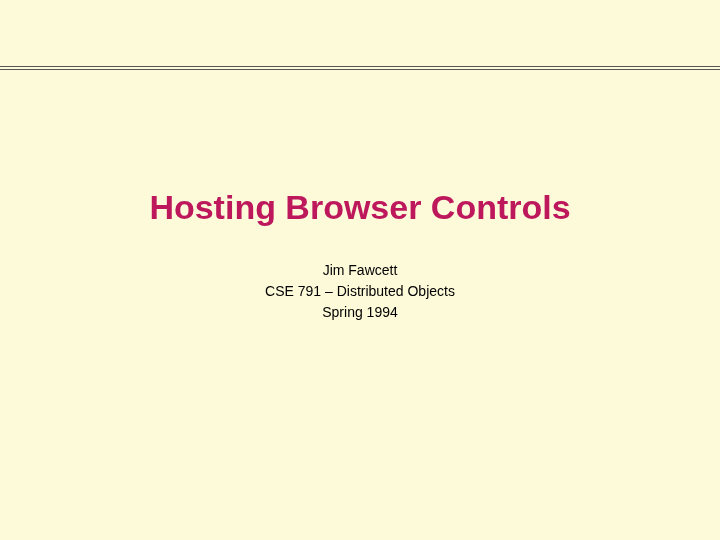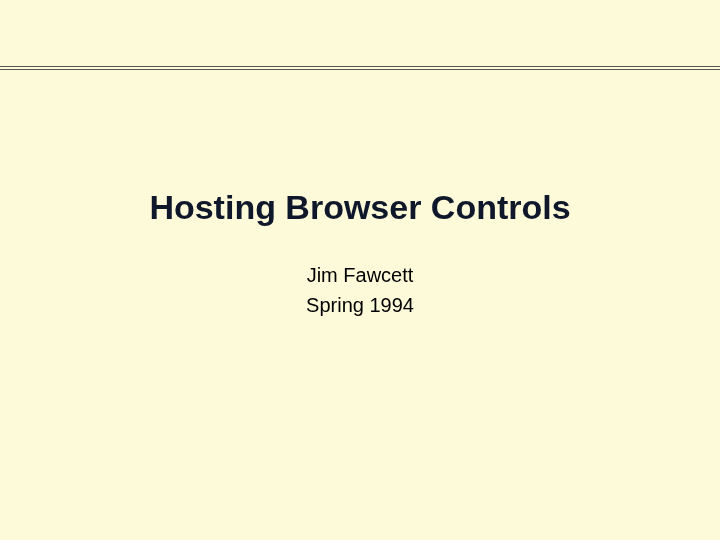--- a/index.html
+++ b/index.html
@@ -25,39 +25,40 @@
       border-bottom: 1px solid #555;
     }
     .title {
       position: absolute;
       top: 188px;
       left: 0;
       right: 0;
       text-align: center;
       font-size: 34px;
       font-weight: bold;
-      color: #0f172a;
+      color: #be185d;
     }
     .subtitle-block {
       position: absolute;
       top: 260px;
       left: 0;
       right: 0;
       text-align: center;
-      font-size: 20px;
+      font-size: 14px;
       color: #000;
       line-height: 1.5;
     }
     .subtitle-line {
       display: block;
     }
   </style>
 </head>
 <body>
 
 <div class="top-rule"></div>
 
 <h1 class="title">Hosting Browser Controls</h1>
 
 <div class="subtitle-block">
   <span class="subtitle-line">Jim Fawcett</span>
+  <span class="subtitle-line">CSE 791 – Distributed Objects</span>
   <span class="subtitle-line">Spring 1994</span>
 </div>
 
 </body></html>

